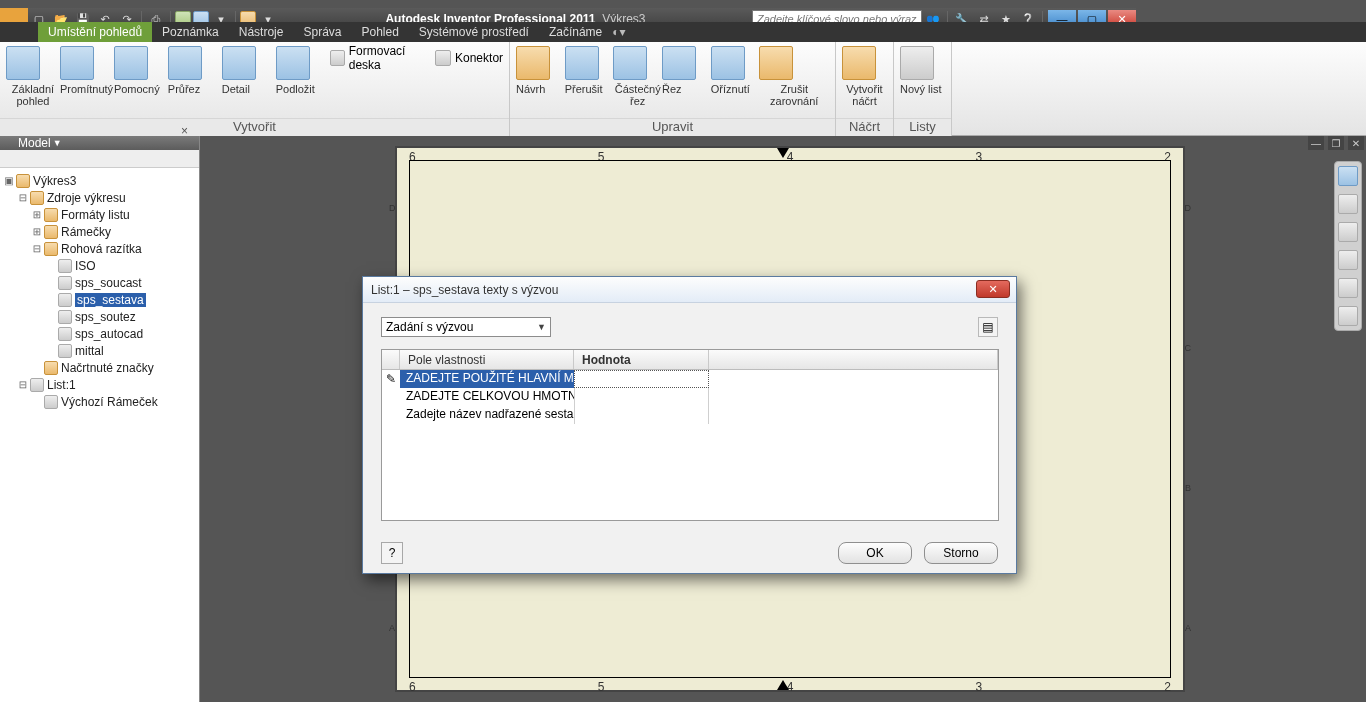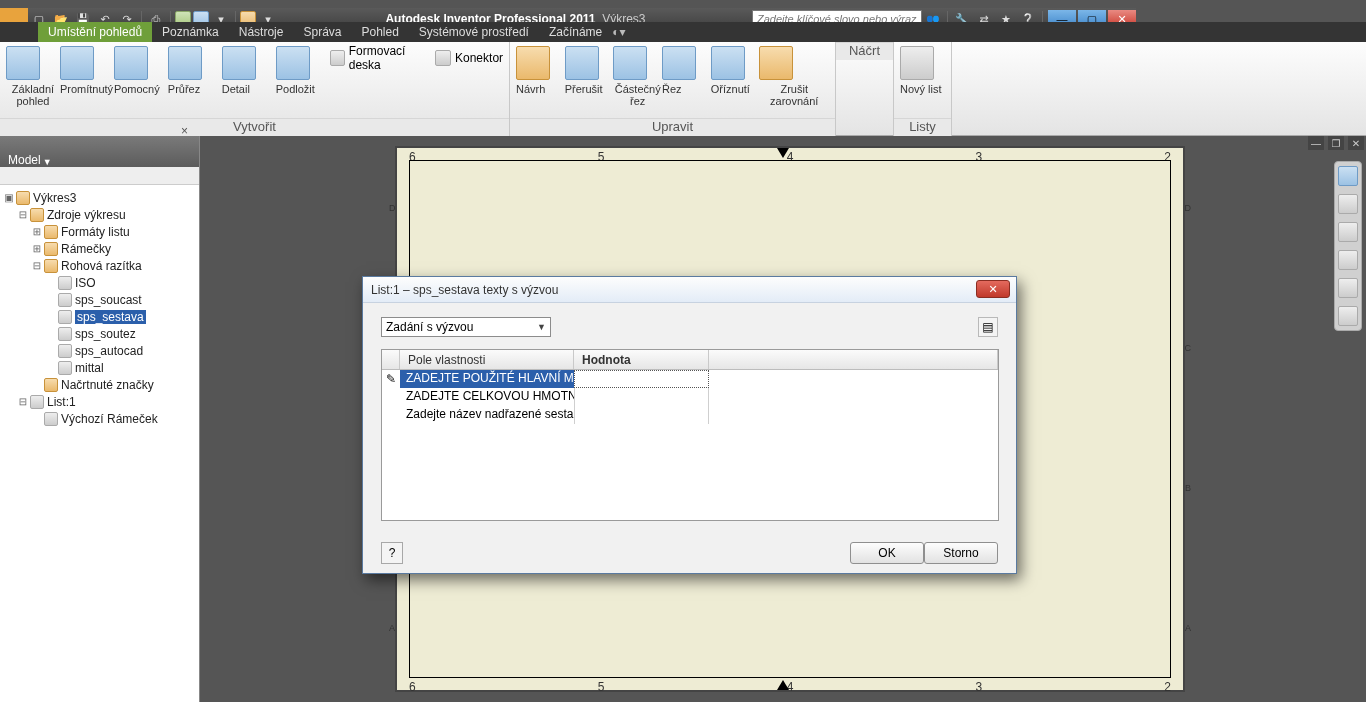--- a/index.html
+++ b/index.html
@@ -56,21 +56,21 @@
 #docctrl{position:absolute; right:2px; top:0; display:flex; gap:4px;}
 #docctrl span{width:16px;height:14px;background:#444;color:#ccc;display:flex;align-items:center;justify-content:center;font-size:10px;cursor:pointer;}
 
 
 #navstrip{position:absolute; right:4px; top:25px; width:28px; background:rgba(230,230,230,.85); border:1px solid #aaa; border-radius:4px; padding:4px 0; display:flex; flex-direction:column; align-items:center; gap:8px;}
 #navstrip .ns{width:20px;height:20px;}
 
 
 #browser { position:absolute; left:0; top:136px; width:200px; height:566px; background:#fff; border-right:1px solid #888;}
 #browser .pin { position:absolute; right:4px; top:-12px; width:14px; height:14px; color:#555; font-size:12px; cursor:pointer;}
-#bhead { height:31px; background:linear-gradient(#7a7a7a,#5c5c5c); color:#fff; padding-left:8px; display:flex; align-items:flex-end; font-size:12px;}
+#bhead { height:14px; background:linear-gradient(#7a7a7a,#5c5c5c); color:#fff; padding-left:18px; display:flex; align-items:center; font-size:12px;}
 #bhead .dd{margin-left:2px;font-size:9px;}
 #btools { height:18px; background:#eee; border-bottom:1px solid #ccc;}
 #tree { padding:4px 2px; font-size:12px; color:#222; }
 .tn { display:flex; align-items:center; height:17px; white-space:nowrap; cursor:pointer;}
 .tw { width:14px; display:inline-flex; justify-content:center; color:#666; font-size:10px;}
 .ticon{width:14px;height:14px;margin-right:3px;}
 .tn.sel span.lbl{ background:#2b5fab; color:#fff; padding:0 2px;}
 .ind1{padding-left:14px;} .ind2{padding-left:28px;} .ind3{padding-left:42px;}
 
 
@@ -88,21 +88,21 @@
 .gic{width:18px;}
 .grow{ height:18px; display:flex; font-size:12px; color:#000;}
 .grow .gc{ padding:1px 6px; overflow:hidden; white-space:nowrap;}
 .grow .gc1b{width:174px;}
 .grow .gc2b{width:135px;border-left:1px solid #cfcfcf;border-right:1px solid #cfcfcf;}
 .grow .gic{width:18px;display:flex;align-items:center;justify-content:center;}
 .grow.selected .gc1b{ background:#2b5fab; color:#fff;}
 .grow.selected .gc2b{ border:1px dotted #555;}
 #dfoot { position:absolute; left:0; bottom:0; width:100%; height:40px; display:flex; align-items:center; padding:0 18px;}
 #helpb{width:22px;height:22px;border:1px solid #a8a8a8;background:#f4f4f4;display:flex;align-items:center;justify-content:center;cursor:pointer;}
-.dbtn{ width:74px; height:22px; border:1px solid #8f8f8f; background:linear-gradient(#fdfdfd,#e2e2e2); border-radius:3px; margin-left:0; cursor:pointer; font-size:12px;}
+.dbtn{ width:74px; height:22px; border:1px solid #8f8f8f; background:linear-gradient(#fdfdfd,#e2e2e2); border-radius:8px; margin-left:12px; cursor:pointer; font-size:12px;}
 #dfoot .spacer{flex:1;}
 </style>
 </head>
 <body>
 
 <div id="qat">
   <div class="pro">PRO</div>
   <div class="qicon">▢</div>
   <div class="qicon">📂</div>
   <div class="qicon">💾</div>
@@ -212,20 +212,26 @@
           <span>Oříznutí</span>
         </div>
         <div class="rb" style="width: 80px;">
           <div class="ric ic orange"></div>
           <span>Zrušit zarovnání</span>
         </div>
       </div>
     <div class="plabel">Upravit</div>
   </div>
   <div class="panel" style="width:58px">
+    <div class="tools" id="p3tools">
+        <div class="rb">
+          <div class="ric ic orange"></div>
+          <span>Vytvořit náčrt</span>
+        </div>
+      </div>
     <div class="plabel">Náčrt</div>
   </div>
   <div class="panel" style="width:58px">
     <div class="tools" id="p4tools">
         <div class="rb">
           <div class="ric ic gray"></div>
           <span>Nový list</span>
         </div>
       </div>
     <div class="plabel">Listy</div>

